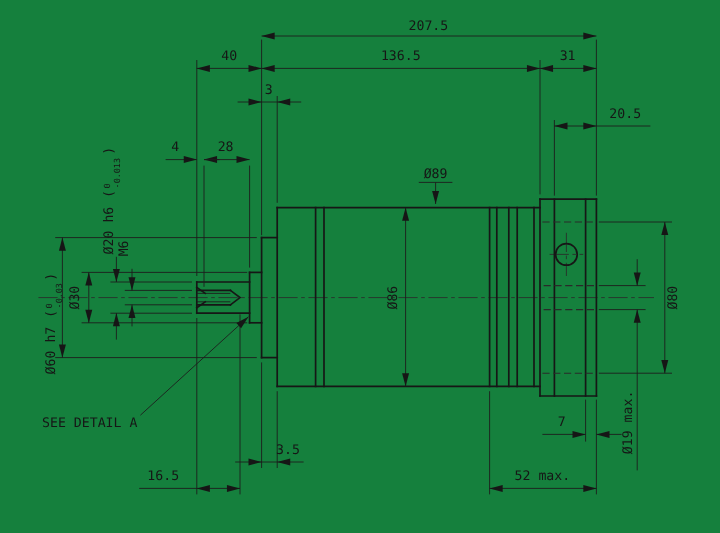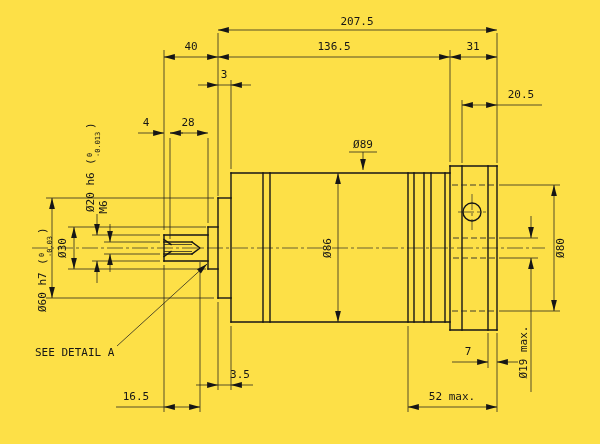--- a/index.html
+++ b/index.html
@@ -1,16 +1,16 @@
 <!DOCTYPE html>
 <html><head>
 <meta charset="utf-8">
 <style>
   html,body{margin:0;padding:0;background:#efefec;}
-  #sheet{width:600px;height:444px;background:#fde047;position:relative;overflow:hidden;}
+  #sheet{width:600px;height:444px;background:#15803d;position:relative;overflow:hidden;}
   svg{display:block;}
   svg text{font-family:"DejaVu Sans Mono","Liberation Mono",monospace;font-size:11px;fill:#161616;}
   svg text.tol{font-size:7px;}
   .outline{stroke:#161616;stroke-width:1.4;fill:none;stroke-linecap:square;}
   .thin{stroke:#1d1d1d;stroke-width:0.75;fill:none;}
   .hid{stroke:#2a2a2a;stroke-width:0.9;stroke-dasharray:6 3;fill:none;}
   .cl{stroke:#2a2a2a;stroke-width:0.7;stroke-dasharray:16 3 3 3;fill:none;}
   .arrfill{fill:#161616;}
 </style>
 </head>

